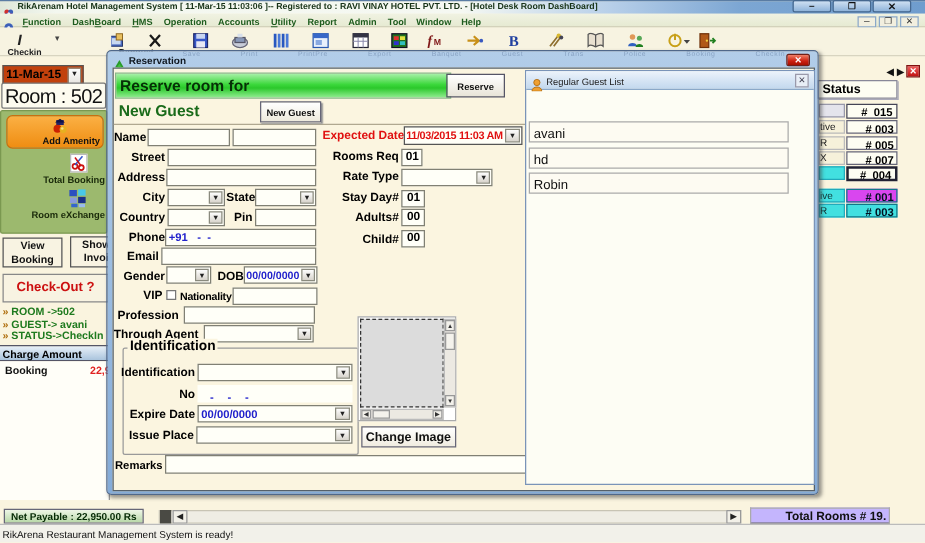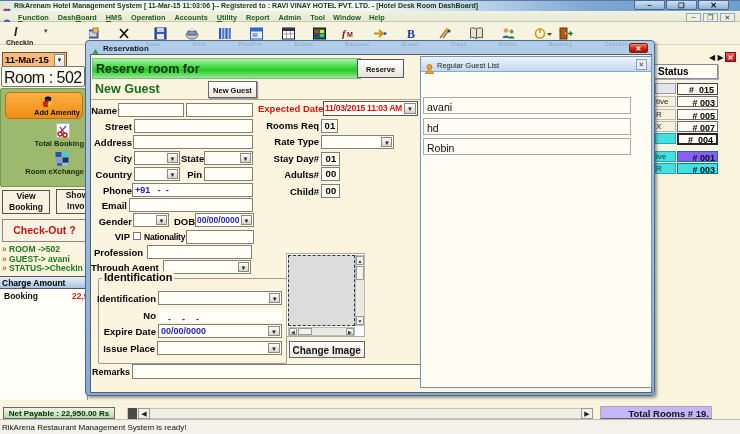--- a/index.html
+++ b/index.html
@@ -150,21 +150,21 @@
       </g>
 
     <g transform="translate(470,0)">
         <rect x="1" y="1" width="7" height="11" fill="#b05818" stroke="#703008"></rect>
         <circle cx="6.5" cy="6.5" r="0.9" fill="#f0d040"></circle>
         <path d="M9 6.5 H13 M11 4.5 L13 6.5 L11 8.5" stroke="#208020" stroke-width="1.4" fill="none"></path>
       </g>
   </svg>
 </div>
 
-<div class="abs" style="left:2px;top:52px;width:65px;height:26px;background:#fdba74;border:1px solid #555;">
+<div class="abs" style="left:2px;top:52px;width:65px;height:26px;background:#c2410c;border:1px solid #555;">
   <div class="b" style="font-size:9.5px;padding:1px 0 0 2px;color:#000;">11-Mar-15</div>
   <div class="combo-arrow">▼</div>
 </div>
 
 <div class="abs" style="left:1px;top:66px;width:84px;height:21px;background:#fdfbef;border:1px solid #777;border-radius:2px;">
   <div style="font-size:16px;color:#111;padding:2px 0 0 2px;white-space:nowrap;letter-spacing:-0.5px;">Room : 502</div>
 </div>
 
 <div class="abs" style="left:0;top:88px;width:86px;height:99px;background:#9cb96e;border:1px solid #7a9850;border-radius:2px;"></div>
 
@@ -257,21 +257,21 @@
 <div class="abs" style="left:655px;top:121px;width:21px;height:11px;background:#f6f1da;border:1px solid #bbb;font-size:8px;color:#222;">X</div>
 <div class="abs" style="left:655px;top:133px;width:21px;height:11px;background:#42e0e0;border:1px solid #2ab;"></div>
 <div class="abs" style="left:655px;top:151px;width:21px;height:11px;background:#42e0e0;border:1px solid #2ab;font-size:8px;color:#133;">ive</div>
 <div class="abs" style="left:655px;top:163px;width:21px;height:11px;background:#42e0e0;border:1px solid #2ab;font-size:8px;color:#133;">R</div>
 
 <div class="abs b" style="left:677px;top:83px;width:41px;height:12px;background:#fdfdf2;border:1.5px solid #445;font-size:9px;text-align:right;padding:1px 3px 0 0;color:#000;">#&nbsp;&nbsp;015</div>
 <div class="abs b" style="left:677px;top:96px;width:41px;height:11px;background:#fdfdf2;border:1px solid #667;font-size:9px;text-align:right;padding:1px 2px 0 0;color:#000;"># 003</div>
 <div class="abs b" style="left:677px;top:109px;width:41px;height:11px;background:#fdfdf2;border:1px solid #667;font-size:9px;text-align:right;padding:1px 2px 0 0;color:#000;"># 005</div>
 <div class="abs b" style="left:677px;top:121px;width:41px;height:11px;background:#fdfdf2;border:1px solid #667;font-size:9px;text-align:right;padding:1px 2px 0 0;color:#000;"># 007</div>
 <div class="abs b" style="left:677px;top:133px;width:41px;height:12px;background:#fdfdf2;border:2px solid #223;font-size:9px;text-align:right;padding:0px 3px 0 0;color:#000;">#&nbsp;&nbsp;004</div>
-<div class="abs b" style="left:677px;top:151px;width:41px;height:11px;background:#8b5cf6;border:1px solid #178;font-size:9px;text-align:right;padding:1px 2px 0 0;color:#012;"># 001</div>
+<div class="abs b" style="left:677px;top:151px;width:41px;height:11px;background:#d946ef;border:1px solid #178;font-size:9px;text-align:right;padding:1px 2px 0 0;color:#012;"># 001</div>
 <div class="abs b" style="left:677px;top:163px;width:41px;height:11px;background:#42e0e0;border:1px solid #178;font-size:9px;text-align:right;padding:1px 2px 0 0;color:#012;"># 003</div>
 
 <div class="abs" style="left:85px;top:40px;width:570px;height:356px;background:linear-gradient(#b2cde9,#84abd8);border:1px solid #50688a;border-radius:4px;box-shadow:2px 2px 3px rgba(60,60,60,0.5);">
 
   <div class="abs" style="left:60px;top:0px;width:500px;height:6px;font-size:5.5px;color:#223a66;opacity:0.3;white-space:nowrap;overflow:hidden;letter-spacing:0.5px;word-spacing:14px;">Save &nbsp;Print &nbsp;PrintPre &nbsp;Export &nbsp;Banquet &nbsp;Guest &nbsp;Trans &nbsp;Police &nbsp;Booking &nbsp;CheckIn &nbsp;Report &nbsp;Acct</div>
 
   <div class="abs" style="left:5px;top:3px;width:9px;height:9px;">
     <svg width="9" height="9">
         <polygon points="4.5,0 8,6 1,6" fill="#2a9a2a"></polygon>
         <polygon points="4.5,3 8.5,9 0.5,9" fill="#40c040"></polygon>

